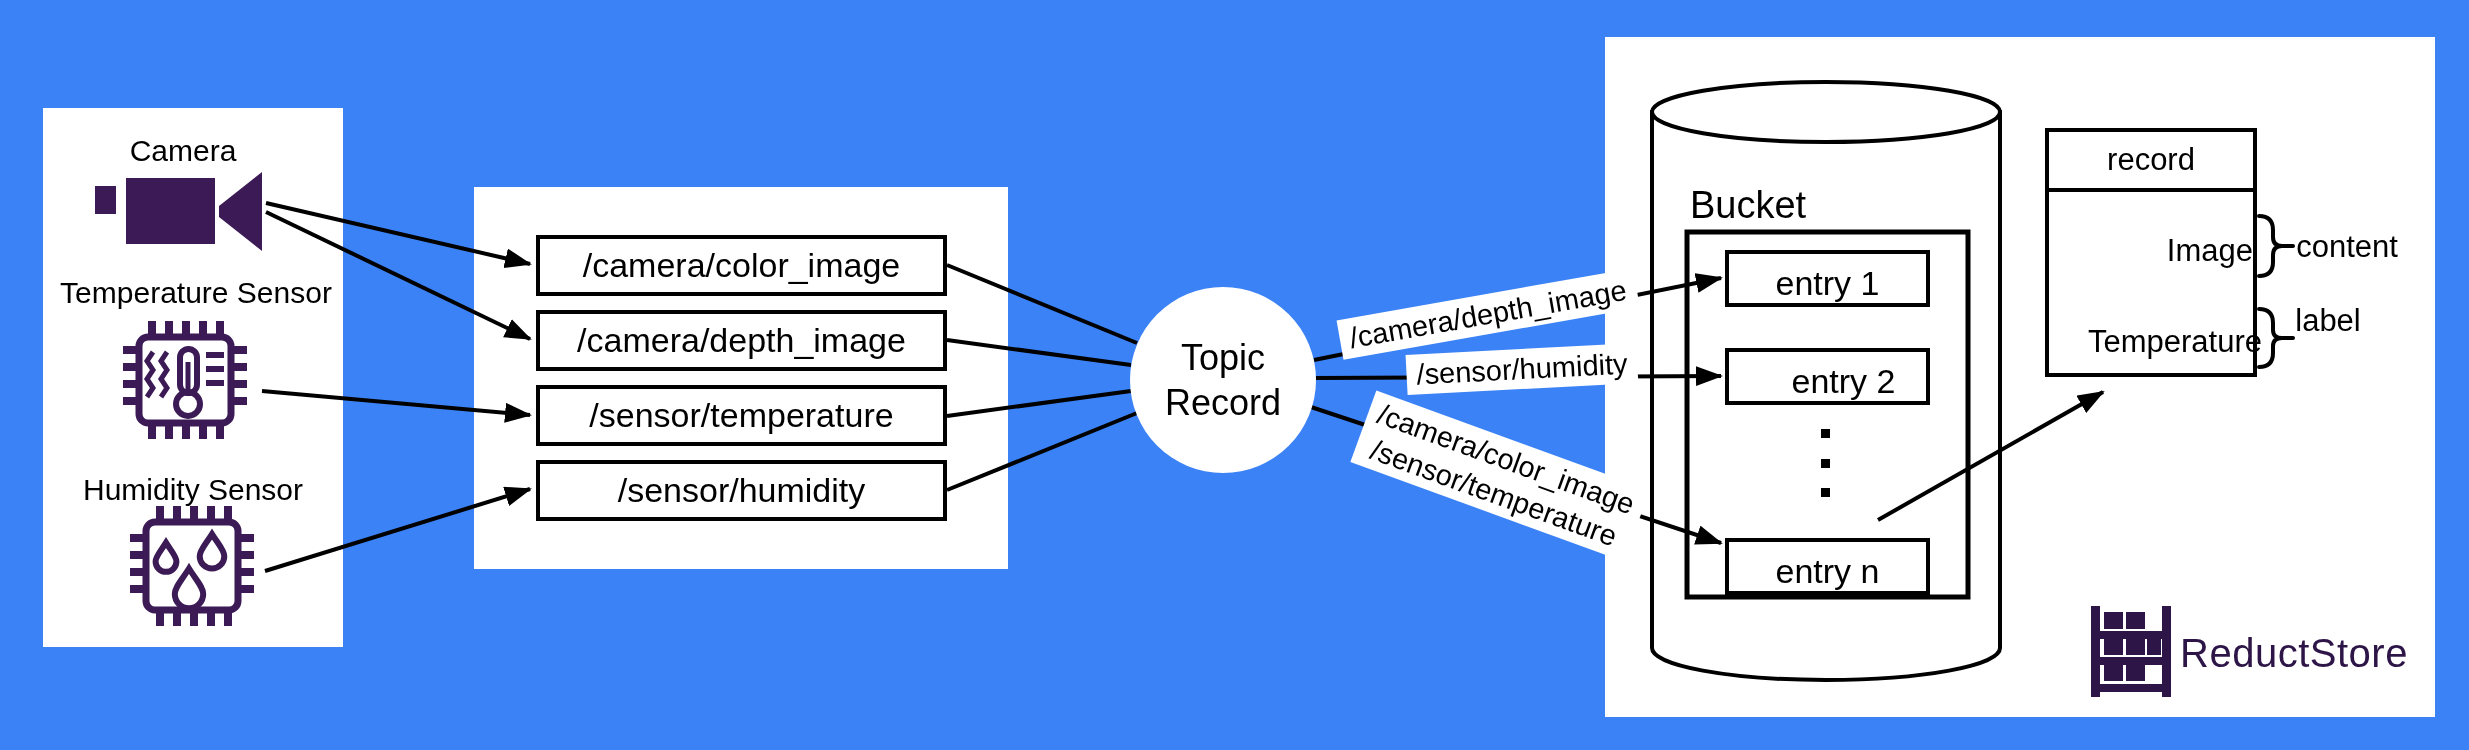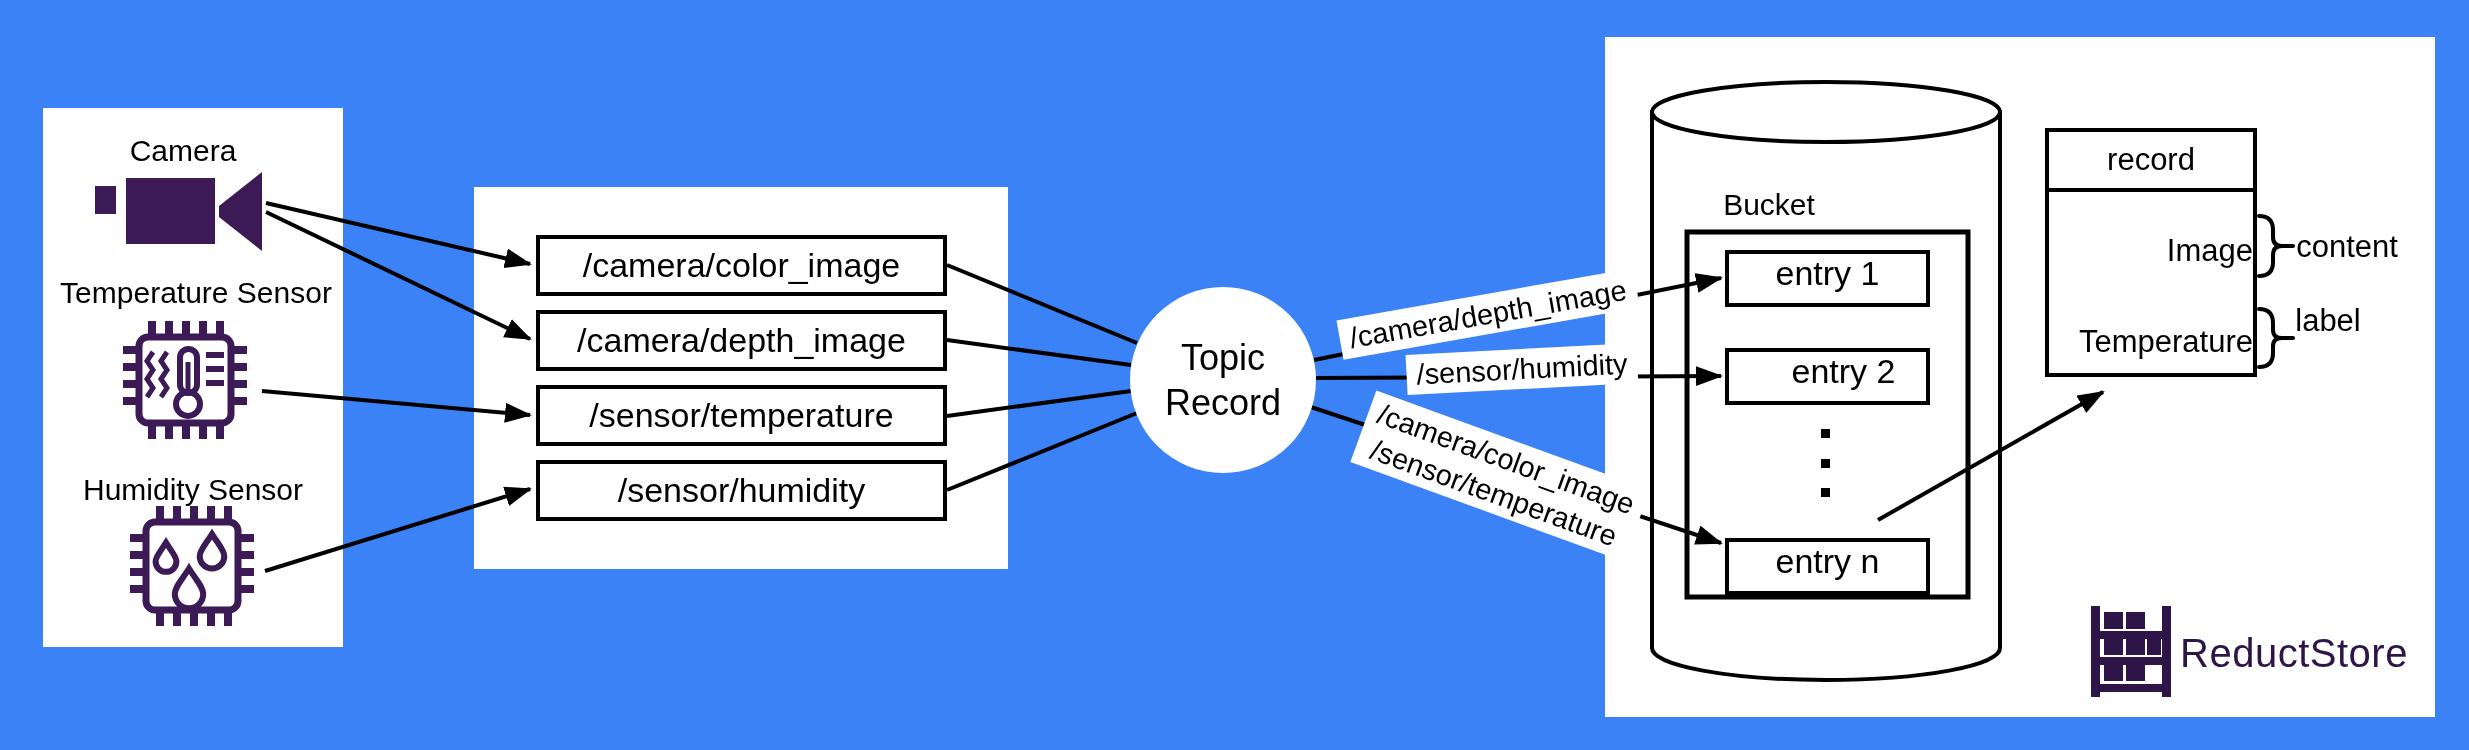--- a/index.html
+++ b/index.html
@@ -25,37 +25,37 @@
     display:flex;align-items:center;justify-content:center;text-align:center;
     font-size:36px;line-height:45px;
   }
   .chip{
     position:absolute;z-index:4;background:#ffffff;color:#000;
     font-size:29px;line-height:36px;padding:2px 10px;white-space:nowrap;text-align:center;
   }
   .chip-depth{left:1488px;top:314px;transform:translate(-50%,-50%) rotate(-10deg);}
   .chip-humidity{left:1522px;top:369px;transform:translate(-50%,-50%) rotate(-3deg);}
   .chip-colortemp{left:1500px;top:476px;transform:translate(-50%,-50%) rotate(20deg);}
-  .bucket-title{font-size:30px;margin-left:21px;}
+  .bucket-title{font-size:38px;}
   .entry-box{
     position:absolute;z-index:3;left:1725px;width:205px;height:57px;
     background:#fff;border:4px solid #000;box-sizing:border-box;
-    display:flex;align-items:flex-start;justify-content:center;font-size:34px;
+    display:flex;align-items:flex-end;justify-content:center;font-size:34px;
   }
   .record-card{
     position:absolute;z-index:3;left:2045px;top:128px;width:212px;height:249px;
     background:#fff;border:4px solid #000;box-sizing:border-box;
   }
   .record-header{
     position:absolute;left:0;top:0;width:100%;height:56px;border-bottom:4px solid #000;
     display:flex;align-items:center;justify-content:center;font-size:31px;
   }
   .record-row{position:absolute;width:100%;text-align:right;font-size:31px;transform:translateY(-50%);}
   .record-row-image{top:119px;}
-  .record-row-temp{top:210px;}
+  .record-row-temp{top:210px;padding-left:9px;}
   .annotation{font-size:31px;}
   .brand-text{font-size:40px;color:#2e1547;font-weight:500;letter-spacing:0.5px;text-align:center;}
 </style>
 </head>
 <body>
 
 <div class="stage">
 
   <div class="panel panel-left"></div>
   <div class="panel panel-middle"></div>

